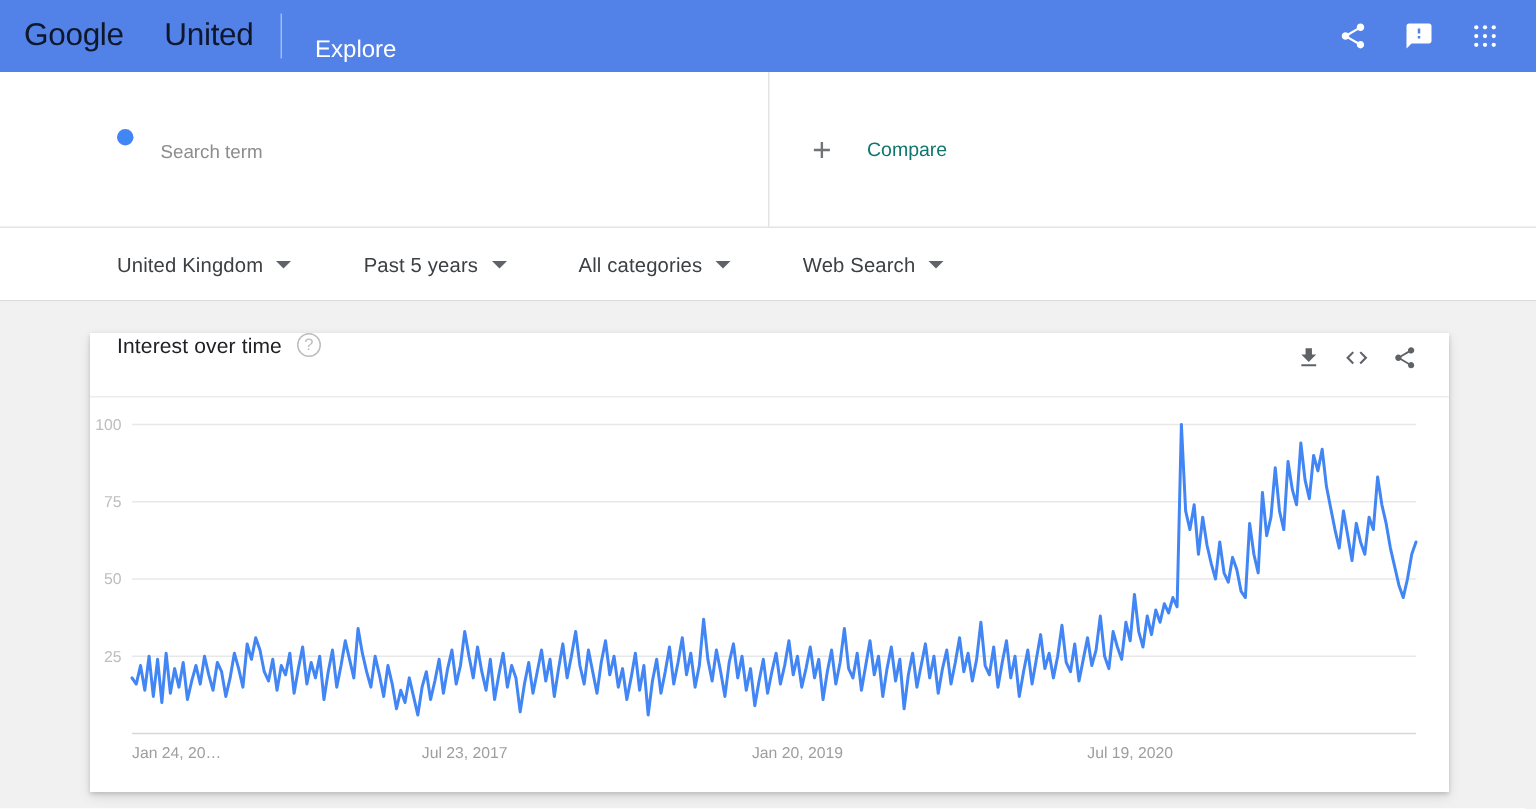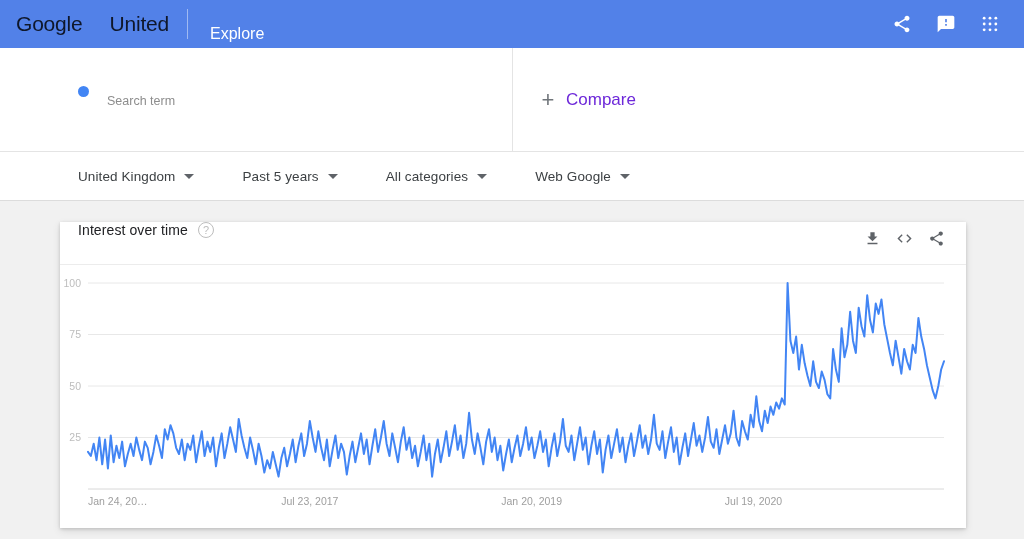--- a/index.html
+++ b/index.html
@@ -76,22 +76,22 @@
     flex: 1 1 auto; height: 104px;
     display: flex; align-items: flex-start;
     padding: 42px 0 0 22px;
     cursor: pointer;
   }
   .compare-plus {
     font-size: 22px; color: #70757a; line-height: 20px;
     width: 26px; text-align: center; font-weight: 300;
   }
   .compare-label {
-    font-size: 17px; color: #6d28d9; line-height: 20px;
-    margin-left: 5px;
+    font-size: 13px; color: #0f766e; line-height: 20px;
+    margin-left: 17px;
   }
 
   
   .filter-bar {
     position: absolute; left: 0; top: 152px;
     width: 1024px; height: 49px;
     background: #ffffff;
     border-bottom: 1px solid #dcdcdc;
     display: flex; align-items: center;
     padding-left: 78px;
@@ -217,21 +217,21 @@
   </div>
   <div class="filter">
     <span class="filter-label">Past 5 years</span>
     <span class="caret"></span>
   </div>
   <div class="filter">
     <span class="filter-label">All categories</span>
     <span class="caret"></span>
   </div>
   <div class="filter">
-    <span class="filter-label">Web Google</span>
+    <span class="filter-label">Web Search</span>
     <span class="caret"></span>
   </div>
 </div>
 
 <div class="page-bg"></div>
 
 <div class="card">
   <div class="card-header">
     <span class="card-title">Interest over time</span>
     <span class="help-icon">?</span>

